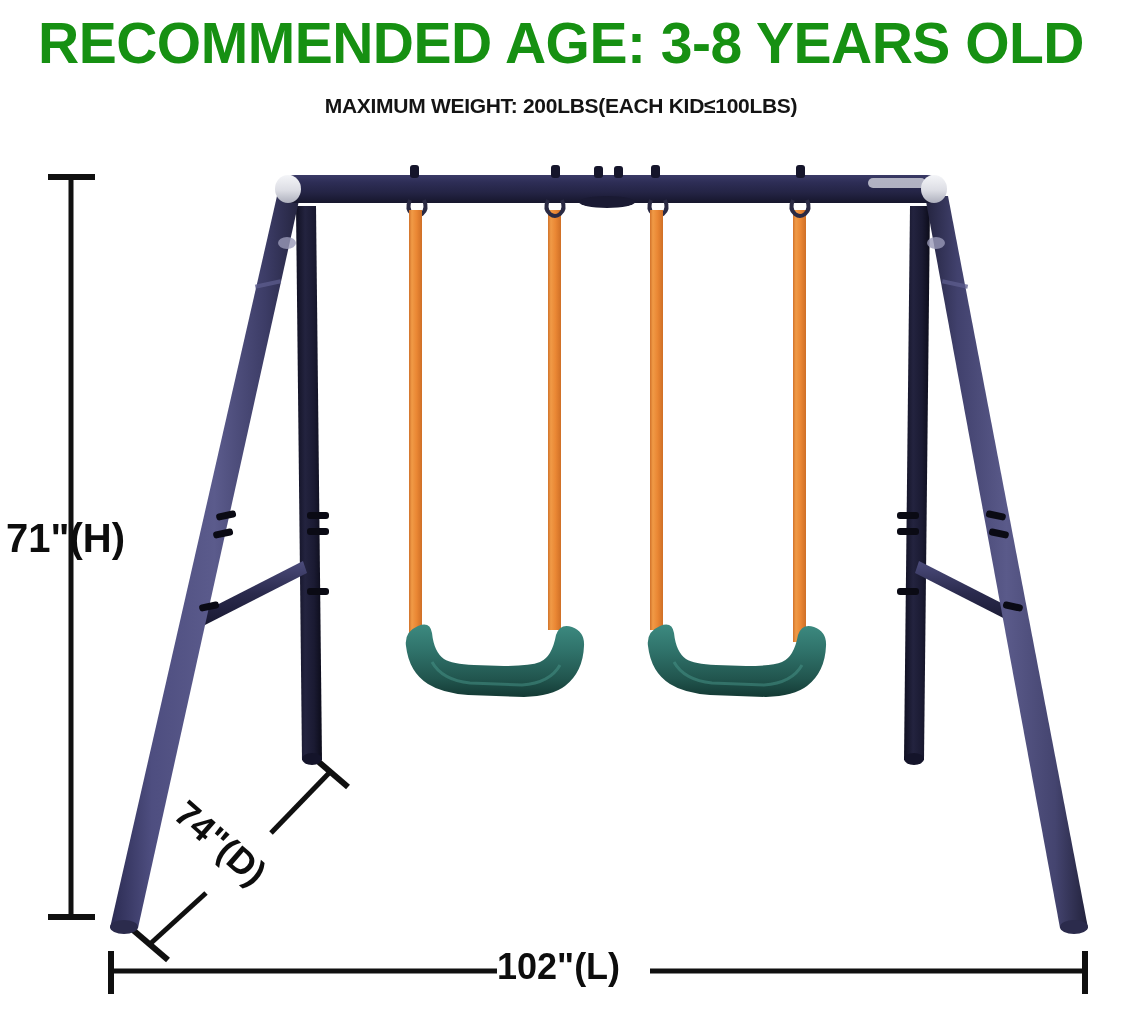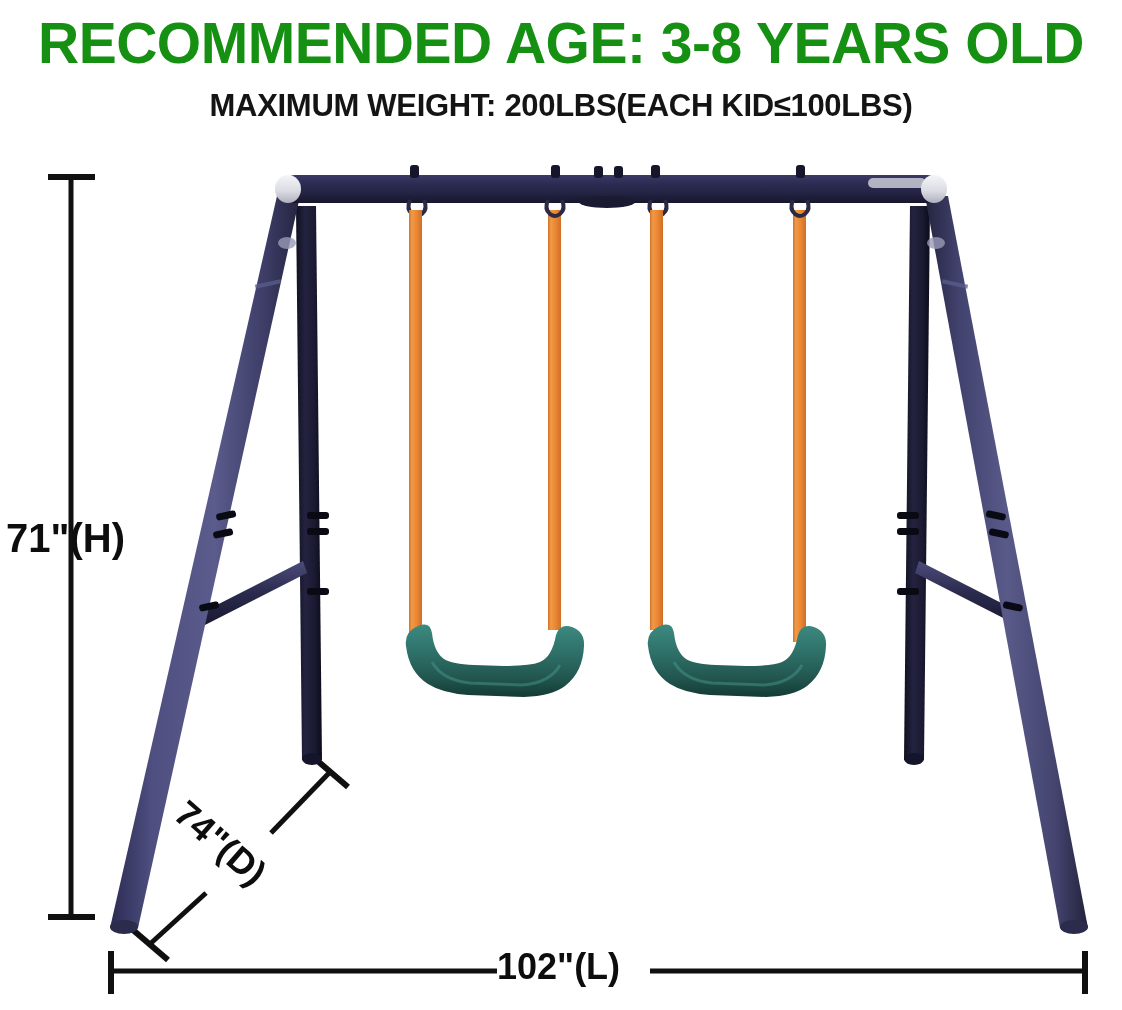--- a/index.html
+++ b/index.html
@@ -33,21 +33,21 @@
   }
   #subhead {
     position: absolute;
     left: 0;
     top: 88px;
     width: 1122px;
     text-align: center;
     color: #141414;
     font-family: "Liberation Sans", sans-serif;
     font-weight: bold;
-    font-size: 31px;
+    font-size: 21px;
     line-height: 36px;
     letter-spacing: -0.3px;
     white-space: nowrap;
   }
 
   
   .dim-label {
     position: absolute;
     color: #0d0d0d;
     font-family: "Liberation Sans", sans-serif;

